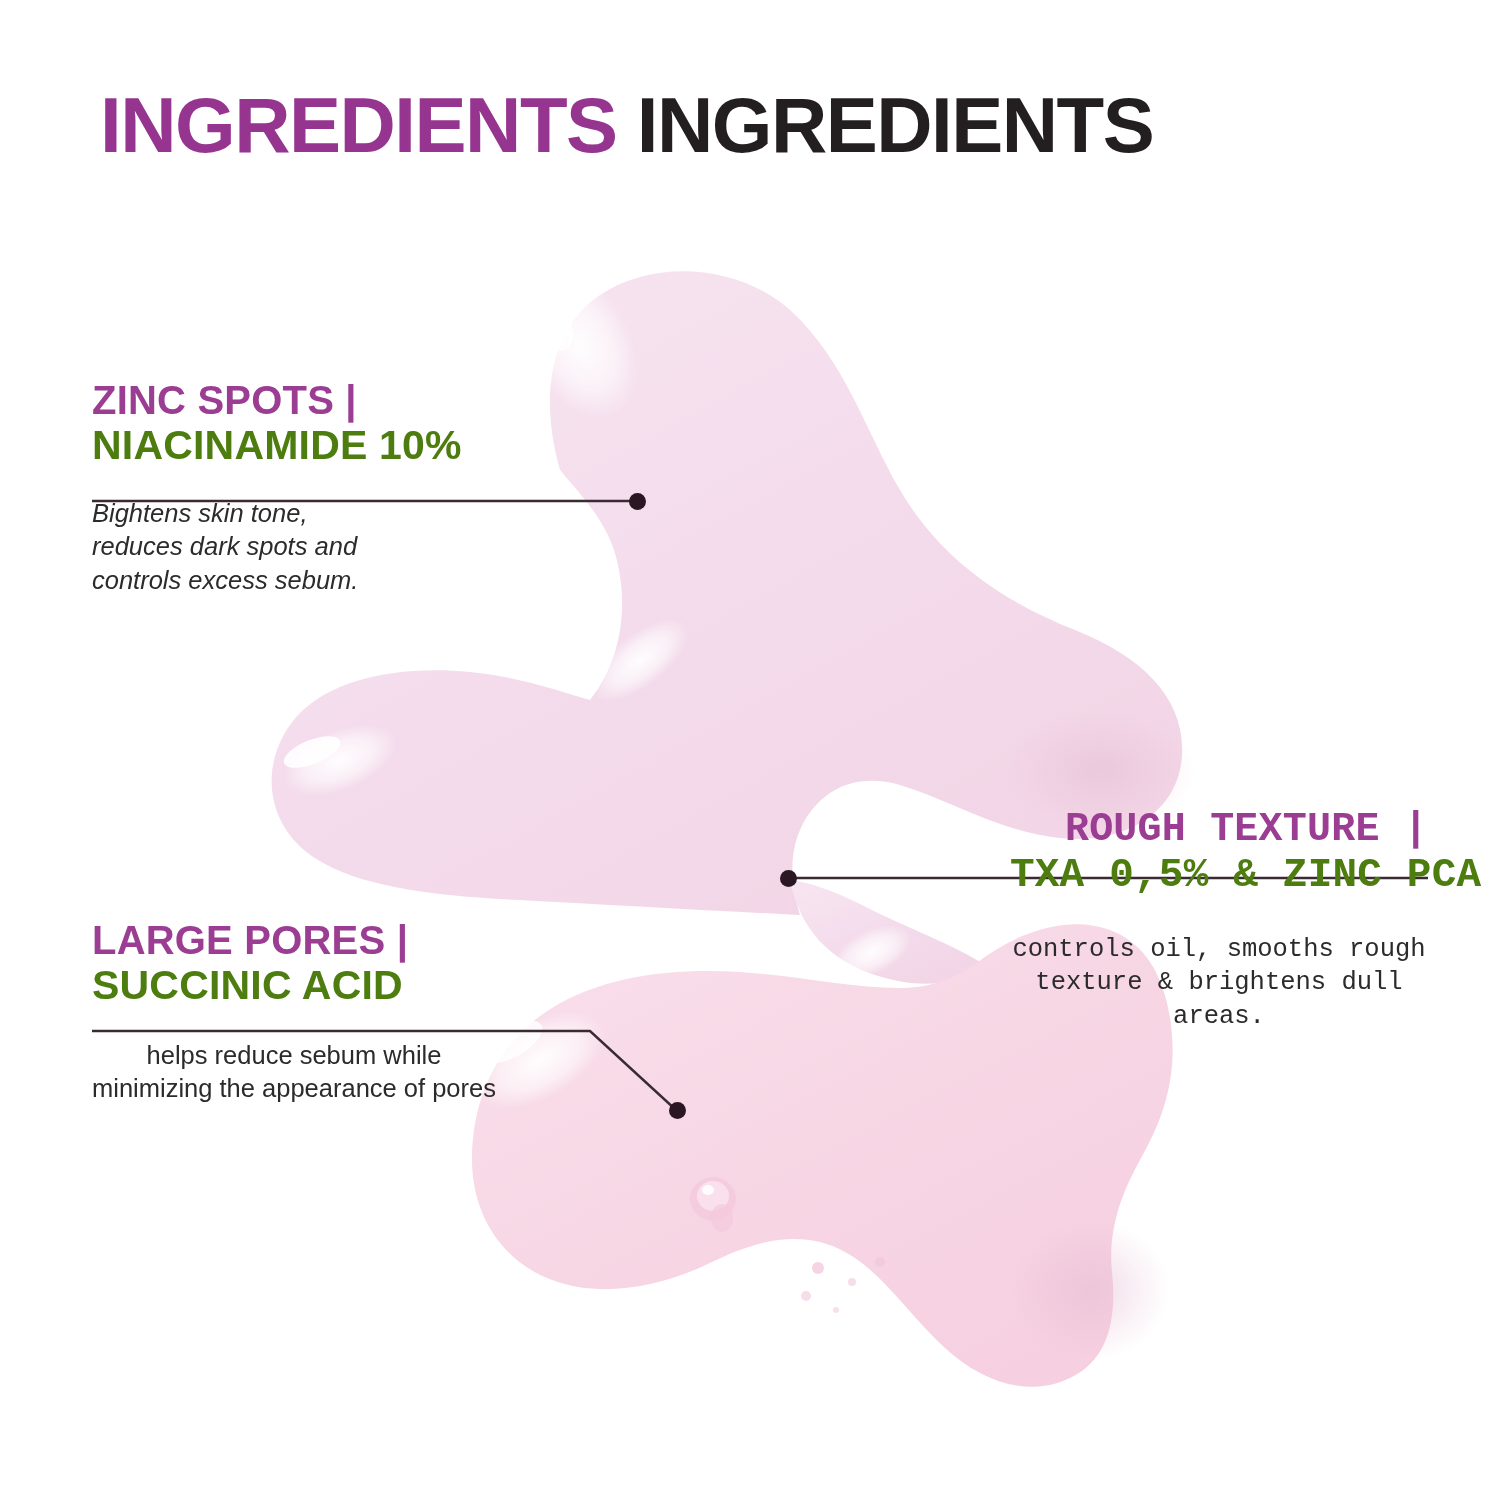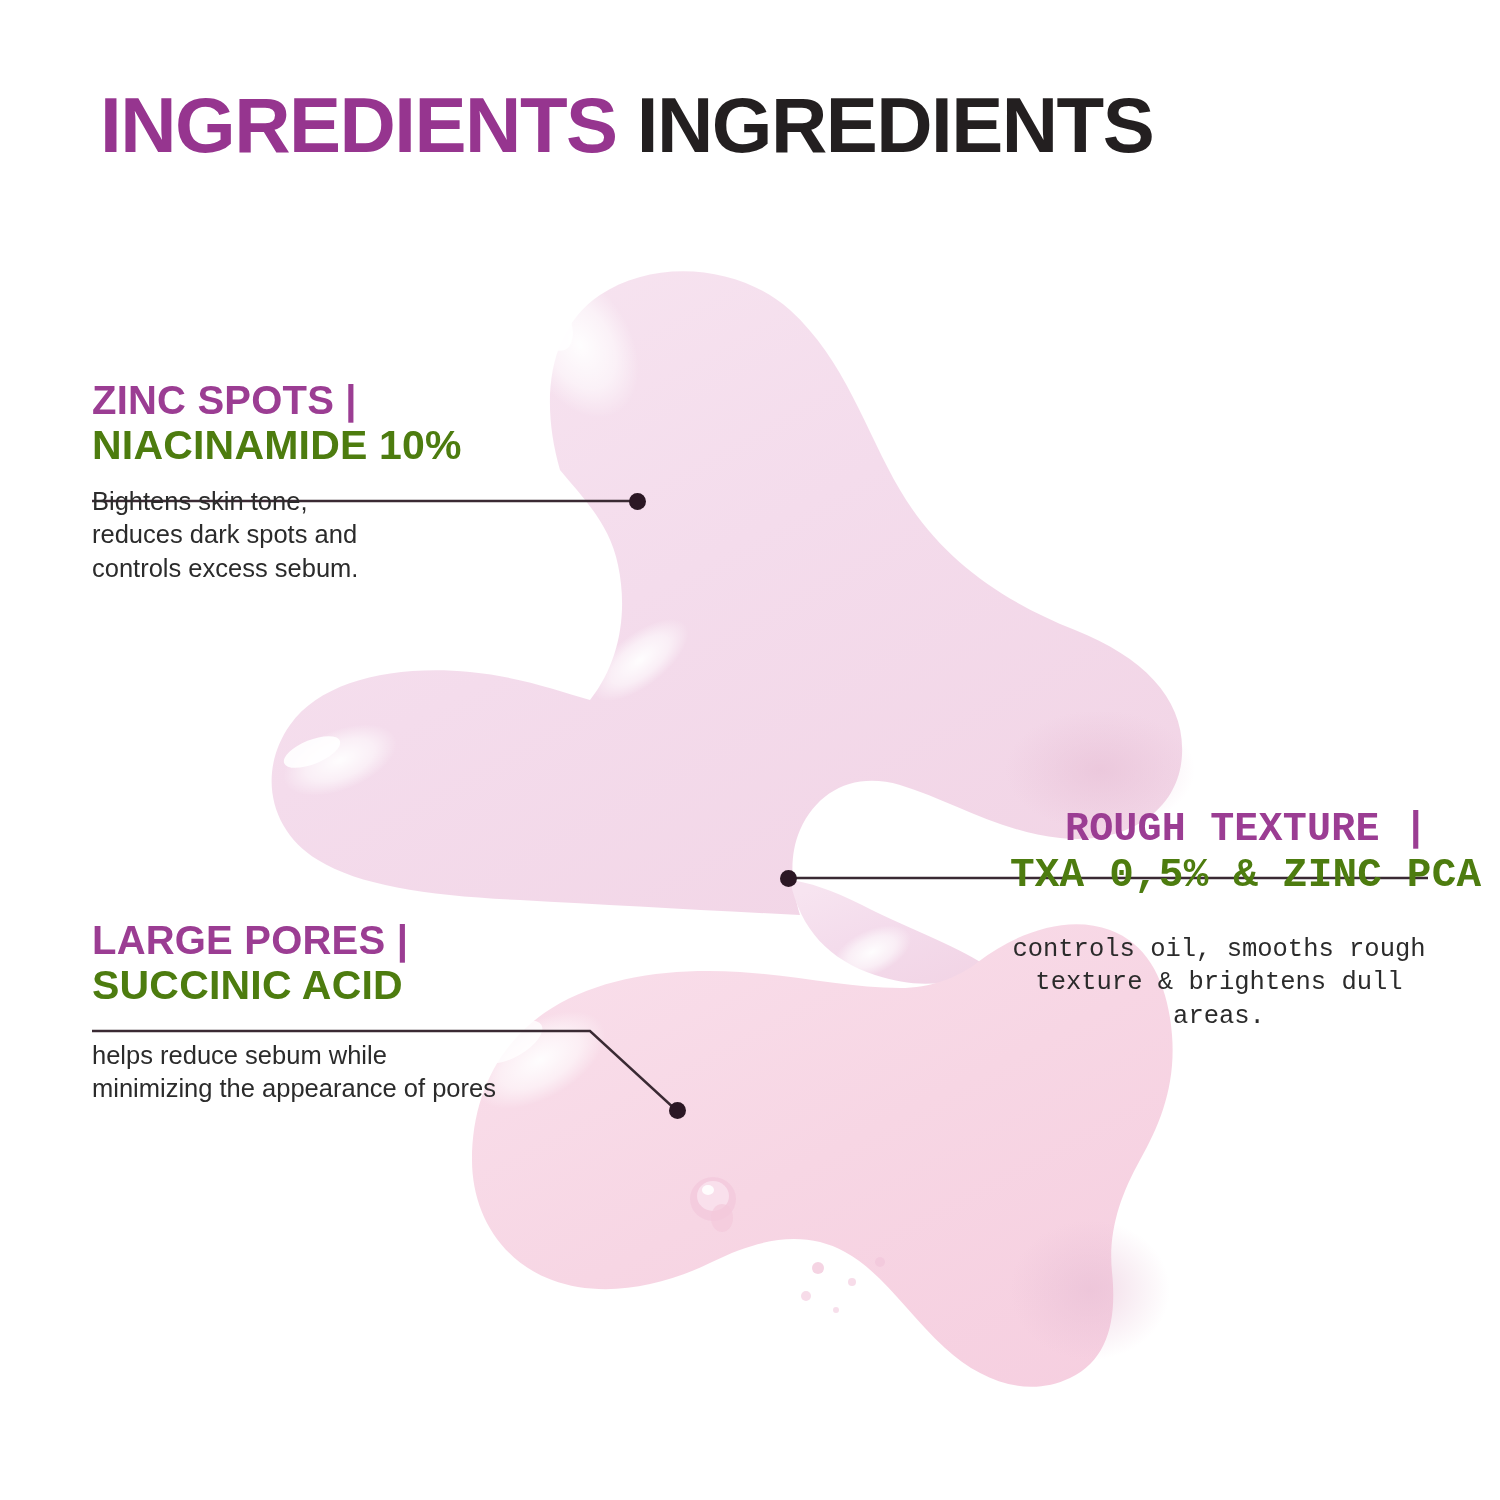--- a/index.html
+++ b/index.html
@@ -190,32 +190,32 @@
     <polyline points="92,1031 590,1031 676,1110" fill="none" stroke="#3a2a33" stroke-width="2.4"></polyline>
   </svg>
 
   <div class="dot" style="left:629px; top:493px;"></div>
   <div class="dot" style="left:780px; top:870px;"></div>
   <div class="dot" style="left:669px; top:1102px;"></div>
 
   <div class="callout left" id="c1">
     <div class="kicker">ZINC SPOTS |</div>
     <div class="ingredient">NIACINAMIDE 10%</div>
-    <div class="desc" style="white-space:pre-line; margin-top:16px;">Bightens skin tone,
+    <div class="desc" style="white-space:pre-line; margin-top:28px;font-style:italic;">Bightens skin tone,
 reduces dark spots and
 controls excess sebum.</div>
   </div>
 
   <div class="callout right" id="c2">
     <div class="kicker">ROUGH TEXTURE |</div>
     <div class="ingredient">TXA 0,5% &amp; ZINC PCA</div>
     <div class="desc" style="white-space:pre-line; margin-top:34px;">controls oil, smooths rough
 texture &amp; brightens dull areas.</div>
   </div>
 
   <div class="callout left" id="c3">
     <div class="kicker">LARGE PORES |</div>
     <div class="ingredient">SUCCINIC ACID</div>
-    <div class="desc" style="white-space:pre-line; margin-top:30px;">helps reduce sebum while
+    <div class="desc" style="white-space:pre-line; margin-top:30px;text-align:center;">helps reduce sebum while
 minimizing the appearance of pores</div>
   </div>
 
 </div>
 
 </body></html>

